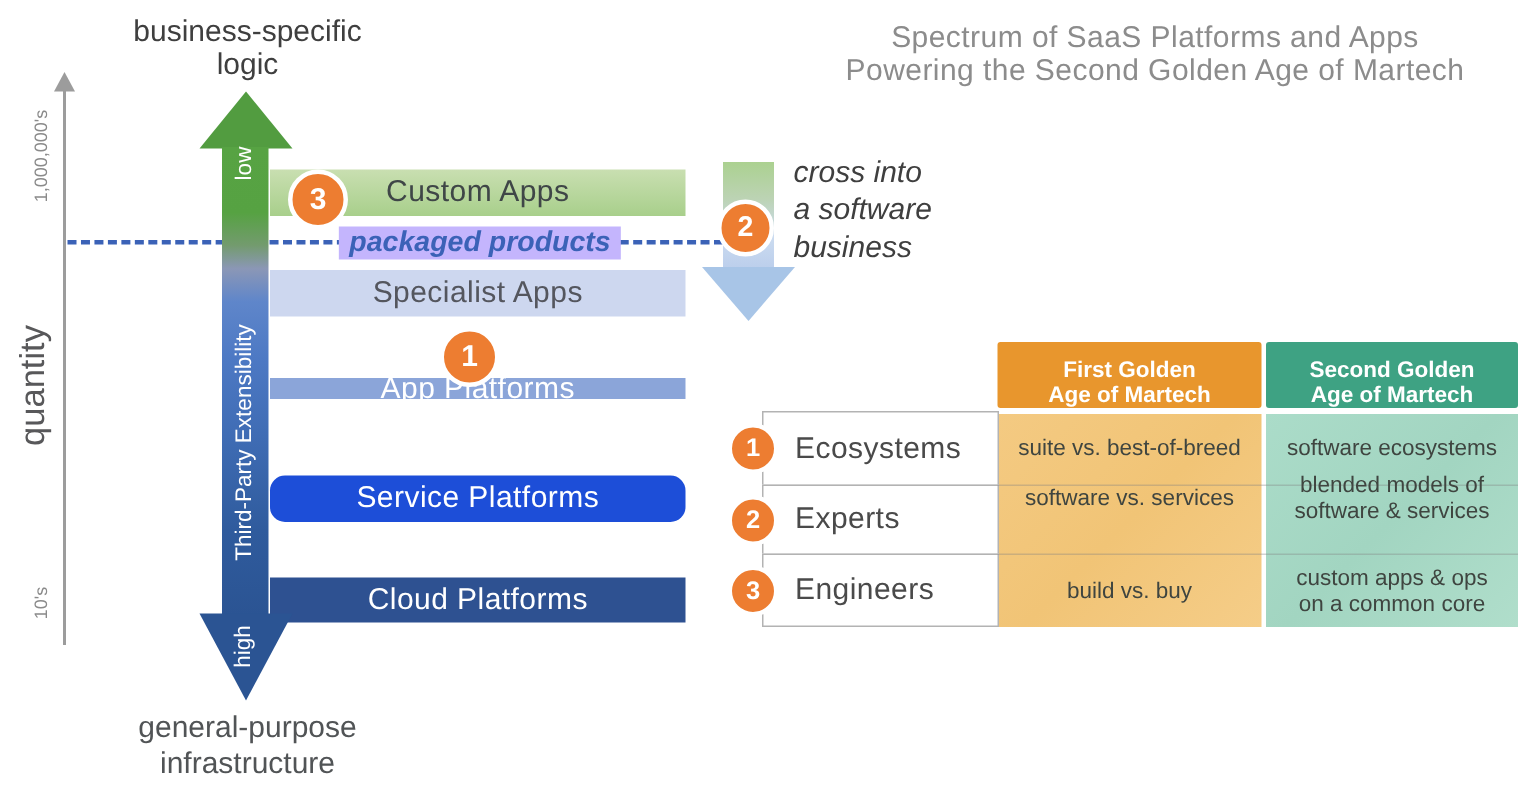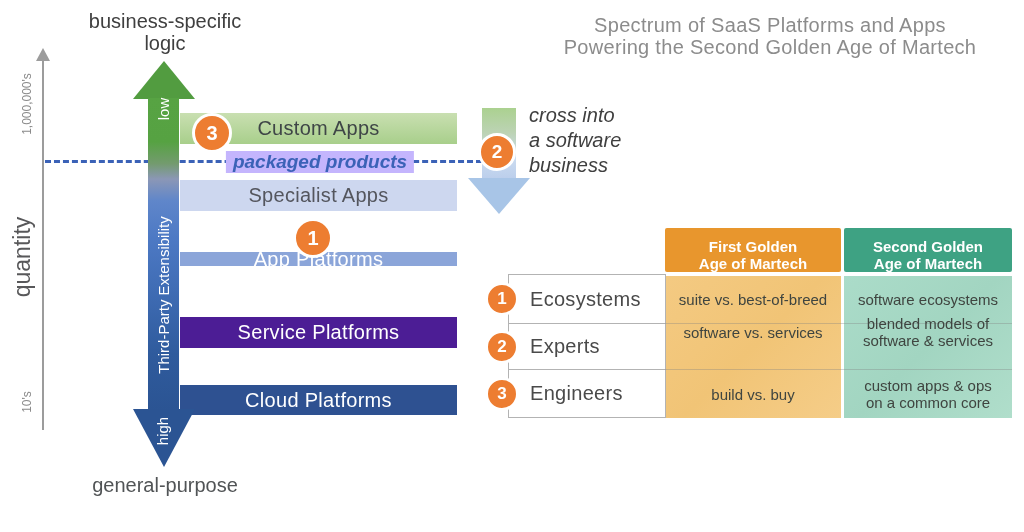--- a/index.html
+++ b/index.html
@@ -69,21 +69,21 @@
 
   
   .bar {
     left: 180px; width: 277px; z-index: 2;
     display: flex; align-items: center; justify-content: center;
     font-size: 20px; letter-spacing: 0.3px;
   }
   .bar-custom     { top: 113px; height: 31px; background: linear-gradient(to bottom, #c9dfb1, #a8cf8b); color: #3f4647; }
   .bar-specialist { top: 180px; height: 31px; background: #cdd7ef; color: #54565e; }
   .bar-app        { top: 252px; height: 14px; background: #8ba5d9; color: #ffffff; }
-  .bar-service    { top: 317px; height: 31px; background: #4c1d95; color: #ffffff; }
+  .bar-service    { top: 317px; height: 31px; background: #1d4ed8; color: #ffffff; border-radius: 10px; }
   .bar-cloud      { top: 385px; height: 30px; background: #2e5191; color: #ffffff; }
 
   
   .dash-line { left: 45px; top: 160px; width: 437px; border-top: 3px dashed #3b62b7; z-index: 1; }
   .dash-label {
     left: 320px; top: 162px; transform: translate(-50%, -50%);
     background: #c4b5fd; padding: 0 7px;
     font-style: italic; font-size: 19px; color: #3b62b7; white-space: nowrap; z-index: 2; font-weight: bold;
   }
 
@@ -167,20 +167,21 @@
     <div>Powering the Second Golden Age of Martech</div>
   </div>
 
   <div class="abs top-axis-label">
     <div>business-specific</div>
     <div>logic</div>
   </div>
 
   <div class="abs bottom-axis-label">
     <div>general-purpose</div>
+    <div>infrastructure</div>
   </div>
 
   <div class="abs axis-line"></div>
   <div class="abs axis-head"></div>
   <div class="vtext tick-top">1,000,000's</div>
   <div class="vtext axis-name">quantity</div>
   <div class="vtext tick-bottom">10's</div>
 
   <div class="abs up-head"></div>
   <div class="abs big-shaft"></div>

